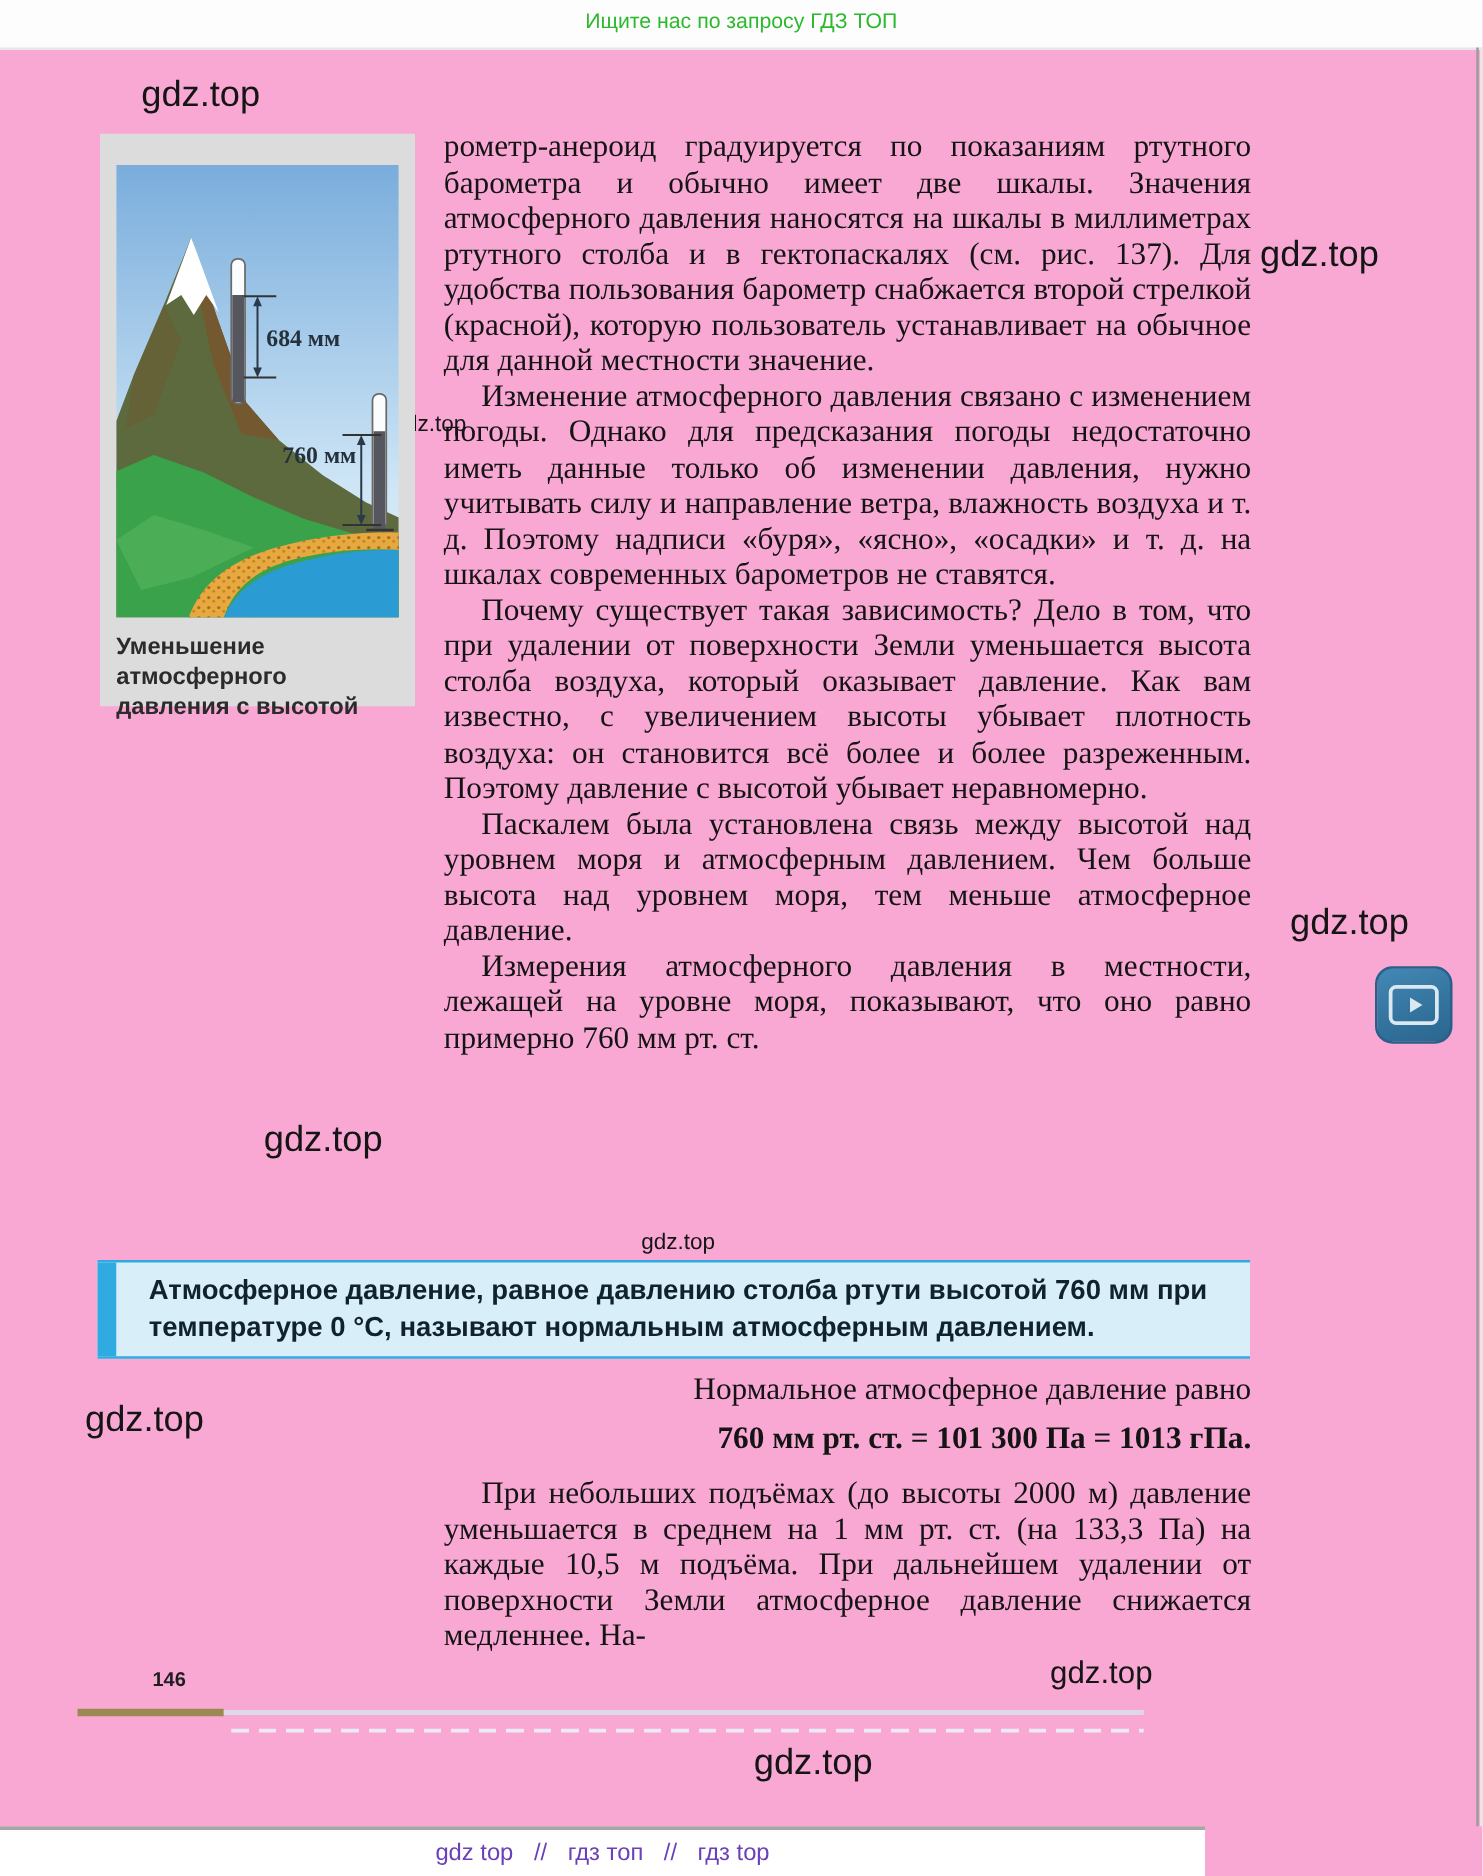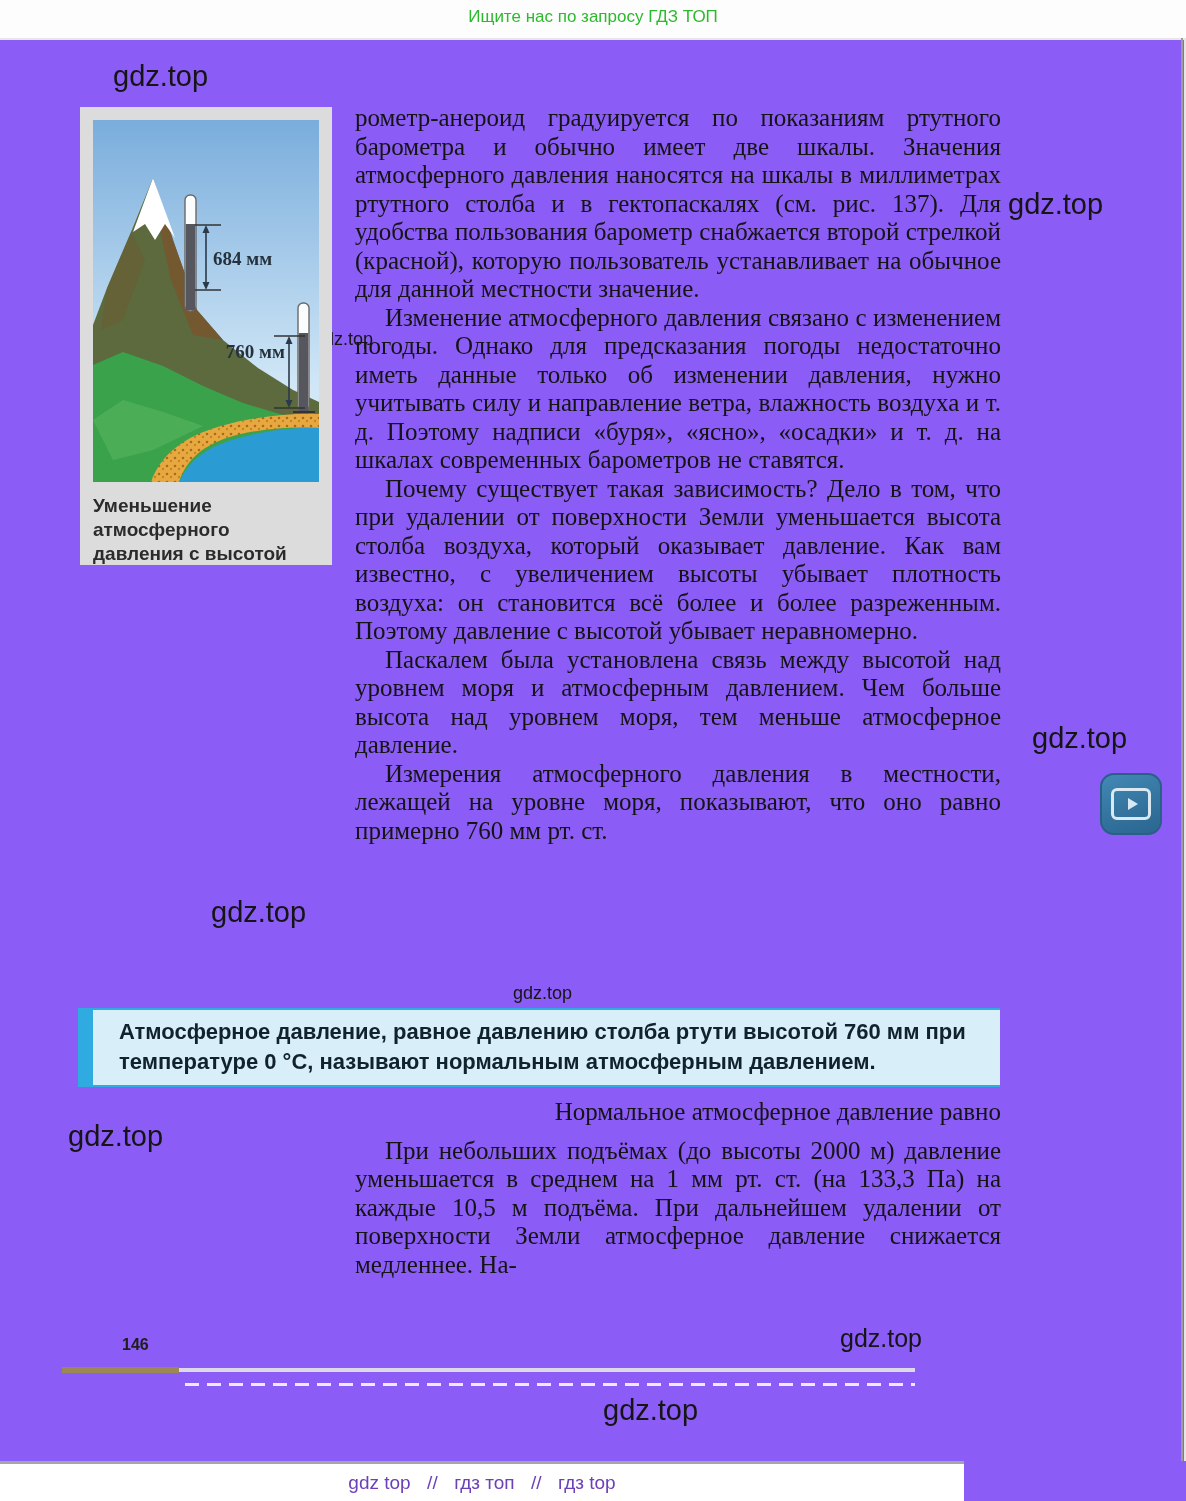--- a/index.html
+++ b/index.html
@@ -1,32 +1,32 @@
 <!DOCTYPE html>
 <html><head>
 <meta charset="utf-8">
 <style>
   html,body{margin:0;padding:0;background:#ffffff;}
-  .screen{position:relative;width:1186px;height:1501px;background:#8b5cf6;overflow:hidden;
+  .screen{position:relative;width:1186px;height:1501px;background:#f9a8d4;overflow:hidden;
           font-family:"Liberation Sans",sans-serif;}
 
   
   .top-banner{position:absolute;left:0;top:0;width:1186px;height:38px;background:#fdfdfd;
               border-bottom:2px solid #e7e7e7;text-align:center;}
   .banner-text{display:inline-block;margin-top:7px;font-size:17px;color:#2db92d;cursor:pointer;}
 
   
   .wm{position:absolute;color:#151515;font-family:"Liberation Sans",sans-serif;white-space:nowrap;}
   .wm-lg{font-size:29px;}
   .wm-md{font-size:25px;}
   .wm-sm{font-size:18px;}
 
   
   .figure{position:absolute;left:80px;top:107px;width:252px;height:458px;background:#dcdcdc;
-          box-sizing:border-box;padding:13px 13px 0 13px;}
+          box-sizing:border-box;padding:25px 13px 0 13px;}
   .figure svg{display:block;}
   .fig-caption{margin-top:12px;font-size:19px;font-weight:bold;line-height:1.25;color:#2b2b2b;
                font-family:"Liberation Sans",sans-serif;}
   .fig-label{font-family:"Liberation Serif",serif;font-weight:bold;font-size:19px;fill:#25313c;}
 
   
   .text-col{position:absolute;left:355px;top:104px;width:646px;
             font-family:"Liberation Serif",serif;font-size:25px;line-height:28.5px;color:#141414;
             text-align:justify;}
   .text-col2{position:absolute;left:355px;top:1098px;width:646px;
@@ -149,20 +149,21 @@
     <p class="para">Измерения атмосферного давления в местности, лежащей на уровне моря, показывают, что оно равно примерно 760 мм рт. ст.</p>
   </div>
 
   <div class="def-box">
     <div class="def-bar"></div>
     <p class="def-text">Атмосферное давление, равное давлению столба ртути высотой 760 мм при температуре 0 °С, называют нормальным атмосферным давлением.</p>
   </div>
 
   <div class="text-col2">
     <p class="center-line">Нормальное атмосферное давление равно</p>
+    <p class="center-line bold">760 мм рт. ст. = 101 300 Па = 1013 гПа.</p>
     <p class="para">При небольших подъёмах (до высоты 2000 м) давление уменьшается в среднем на 1 мм рт. ст. (на 133,3 Па) на каждые 10,5 м подъёма. При дальнейшем удалении от поверхности Земли атмосферное давление снижается медленнее. На-</p>
   </div>
 
   <div class="page-num">146</div>
   <div class="rule-brown"></div>
   <div class="rule-gray"></div>
   <div class="rule-dashes"></div>
 
   <div class="play-btn">
     <div class="play-frame">

